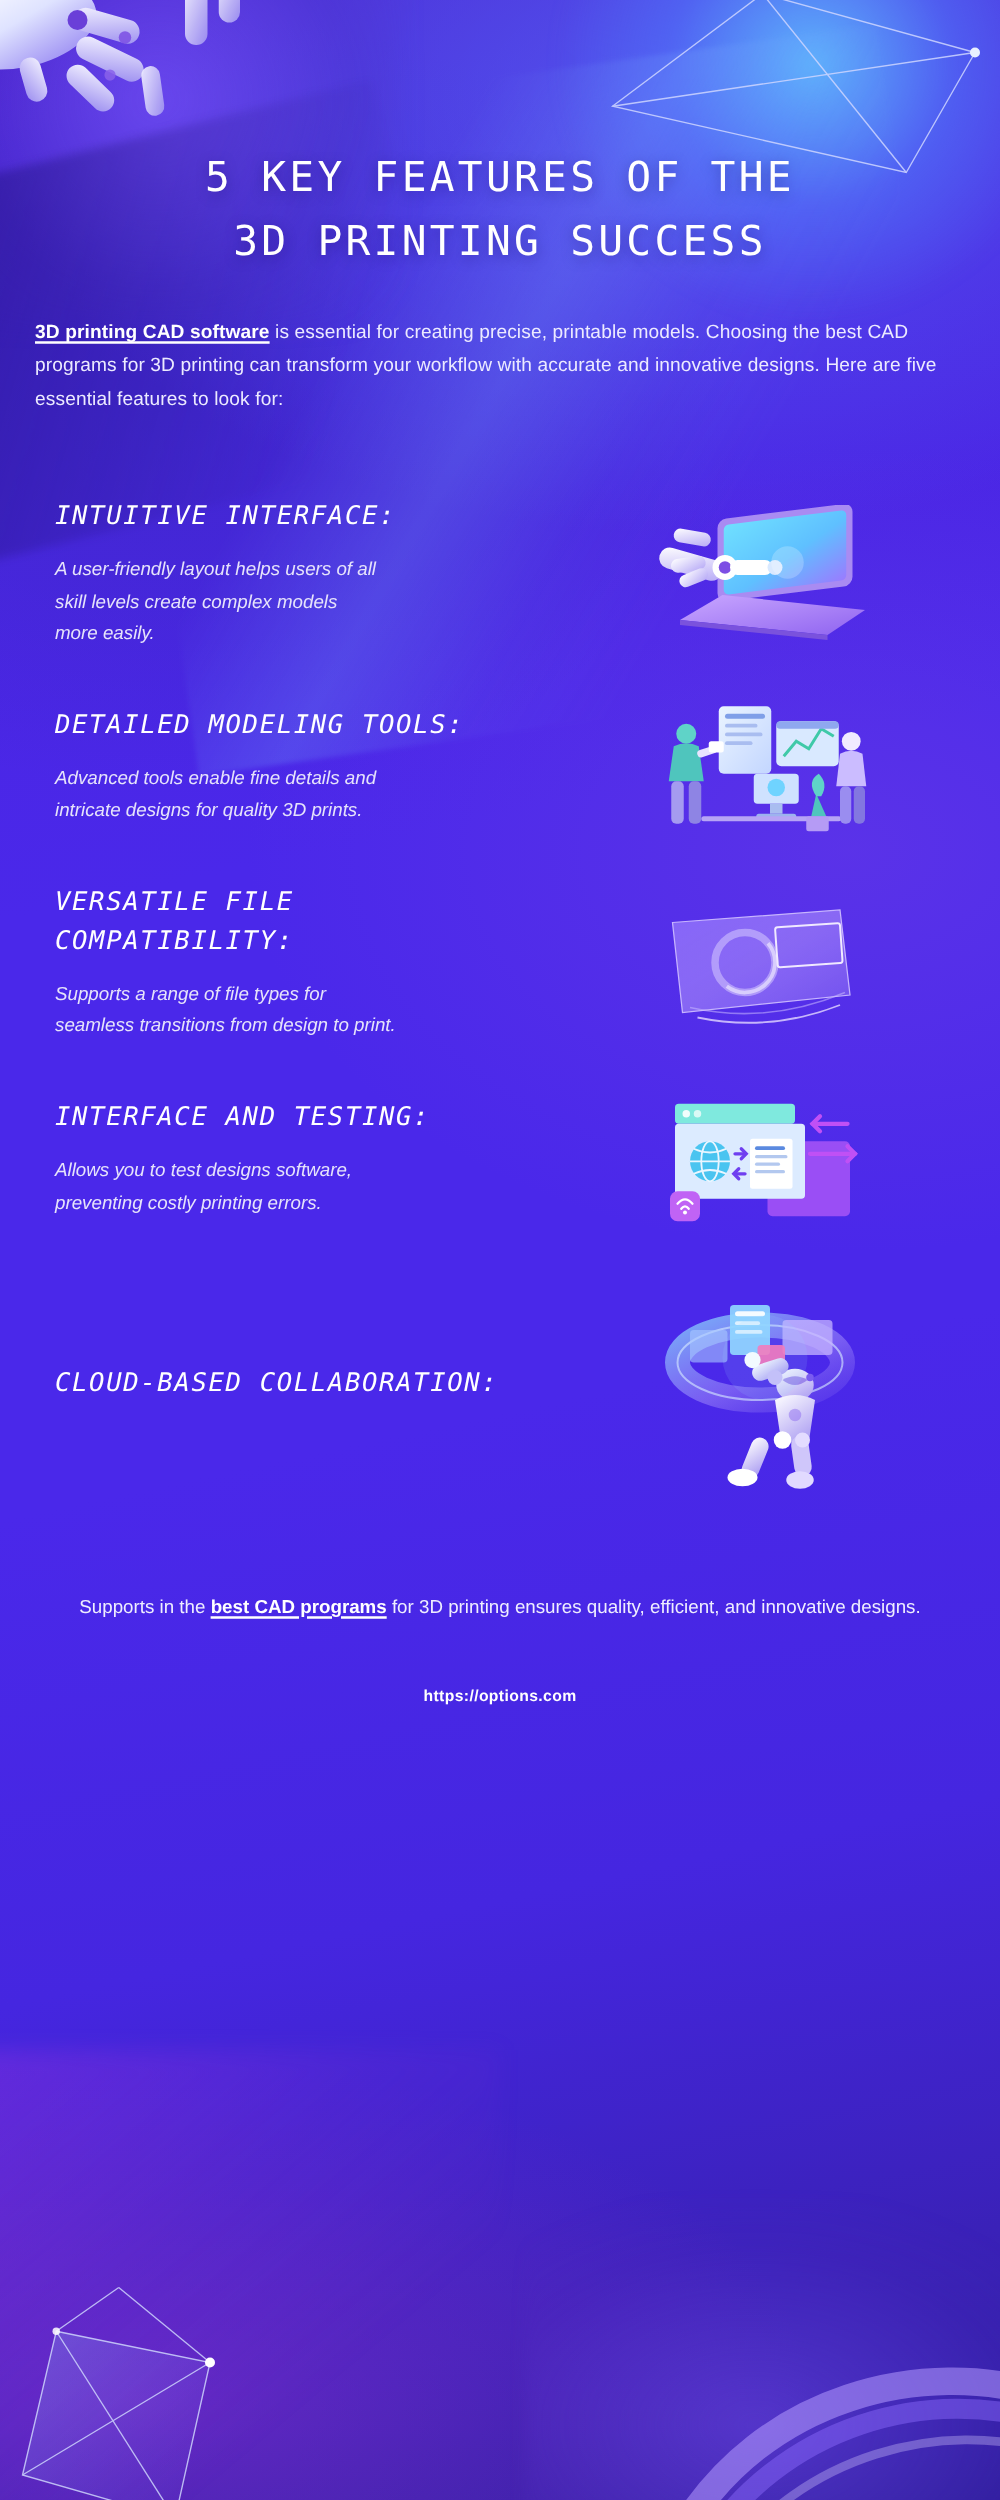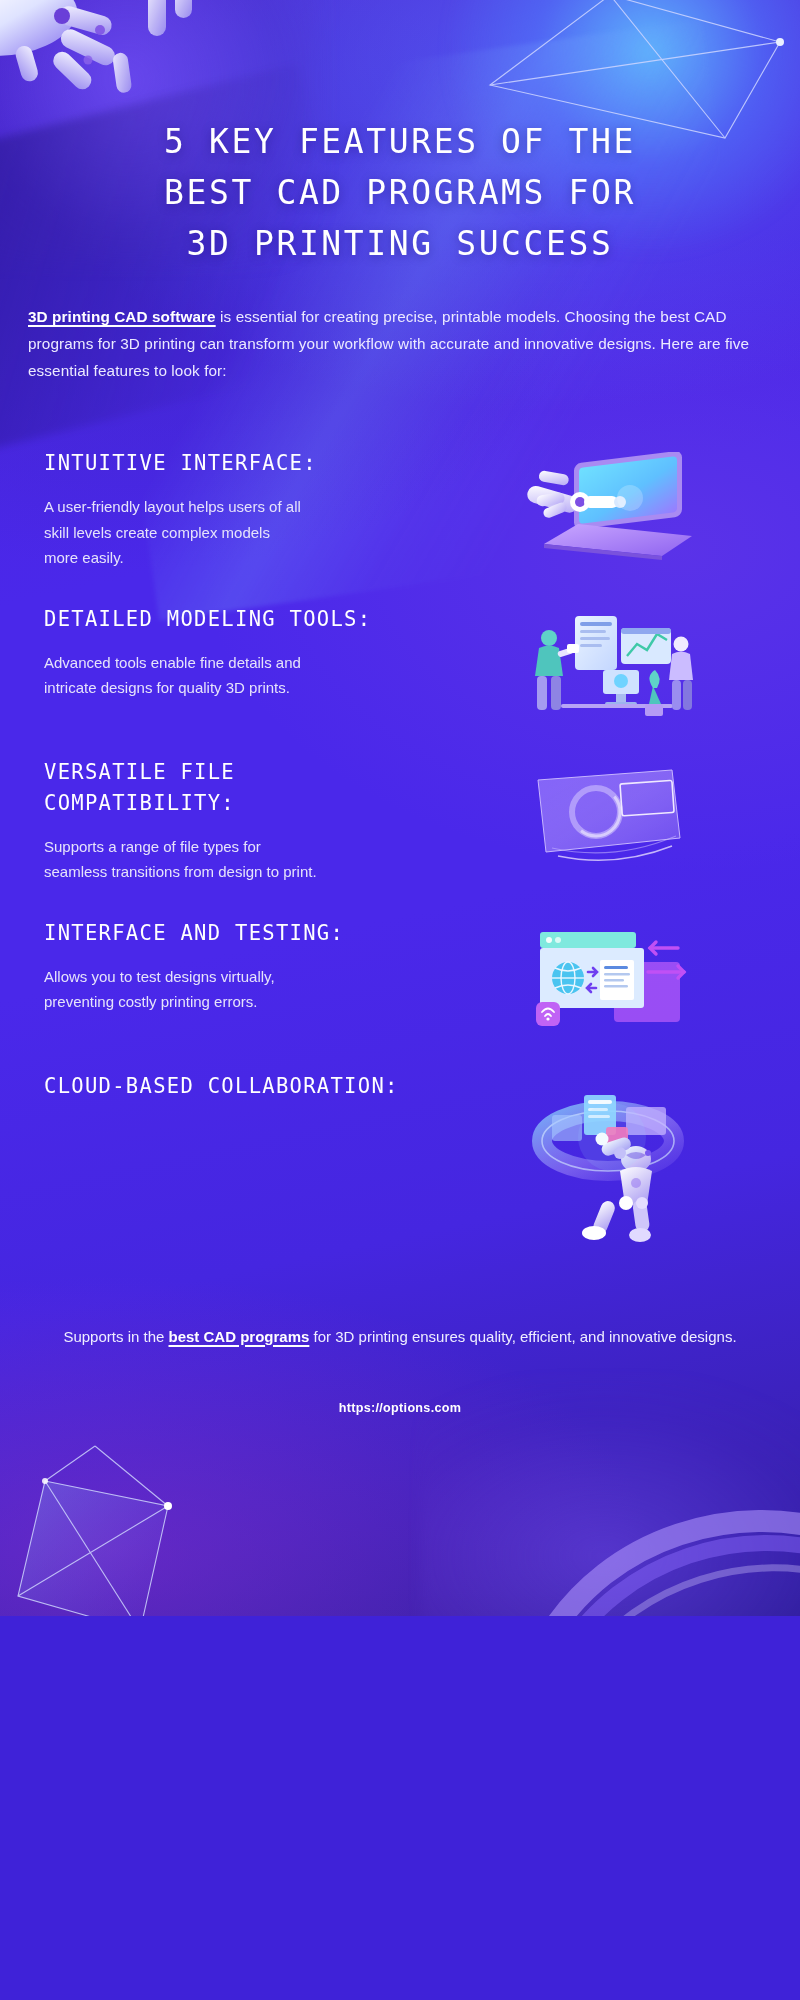--- a/index.html
+++ b/index.html
@@ -11,21 +11,21 @@
   }
 
   body {
     font-family: "Liberation Sans", sans-serif;
     background: #3f22d8;
   }
 
   .page {
     position: relative;
     width: 800px;
-    height: 1616px;
+    height: 2000px;
     overflow: hidden;
     background:
       radial-gradient(ellipse 900px 560px at 68% 4%, rgba(88,120,255,0.55) 0%, rgba(88,120,255,0.0) 62%),
       radial-gradient(ellipse 700px 480px at 18% 16%, rgba(60,40,200,0.70) 0%, rgba(60,40,200,0.0) 65%),
       radial-gradient(ellipse 780px 520px at 85% 34%, rgba(120,70,230,0.35) 0%, rgba(120,70,230,0) 62%),
       radial-gradient(ellipse 900px 460px at 14% 96%, rgba(150,50,210,0.45) 0%, rgba(150,50,210,0) 60%),
       linear-gradient(168deg, #4a22cf 0%, #4b25e0 16%, #4a28ea 34%, #4a28ea 56%, #4526e0 74%, #3a21b8 90%, #2f1e9e 100%);
   }
 
   
@@ -101,23 +101,24 @@
     text-decoration: underline;
     text-underline-offset: 3px;
     text-decoration-thickness: 2px;
   }
 
   .features { margin: 64px 0 0; }
 
   .feature {
     position: relative;
     display: flex;
-    align-items: flex-start;
+    align-items: center;
     padding: 0 26px 0 44px;
     min-height: 120px;
+    font-style: italic;
   }
   .feature + .feature { margin-top: 33px; }
 
   .feature-text { width: 400px; flex: 0 0 400px; }
 
   .feature-title {
     font-family: "DejaVu Sans Mono", "Liberation Mono", monospace;
     font-size: 20.5px;
     line-height: 31px;
     letter-spacing: 1.3px;
@@ -255,21 +256,20 @@
         <rect x="205" y="0" width="17" height="36" rx="8.5"></rect>
         <rect x="142" y="72" width="15" height="40" rx="7.5" transform="rotate(-8 142 72)"></rect>
       </g>
     </svg>
   </div>
 
   <div class="content">
 
     <h1 class="title">
       <span class="tline">5 KEY FEATURES OF THE</span>
-      <span class="tline">BEST CAD PROGRAMS FOR</span>
       <span class="tline">3D PRINTING SUCCESS</span>
     </h1>
 
     <p class="intro"><b>3D printing CAD software</b><span> is essential for creating precise, printable models. Choosing the best CAD programs for 3D printing can transform your workflow with accurate and innovative designs. Here are five essential features to look for:</span></p>
 
     <div class="features">
 
       <div class="feature">
         <div class="feature-text">
           <div class="feature-title">INTUITIVE INTERFACE:</div>
@@ -405,21 +405,21 @@
 
             <path d="M36 94 q58 12 114 -10" fill="none" stroke="#e3d8ff" stroke-width="1.5" opacity="0.8"></path>
             <path d="M30 86 q62 14 124 -12" fill="none" stroke="#c9b8ff" stroke-width="1.2" opacity="0.55"></path>
           </svg>
         </div>
       </div>
 
       <div class="feature">
         <div class="feature-text">
           <div class="feature-title">INTERFACE AND TESTING:</div>
-          <div class="feature-desc">Allows you to test designs virtually,
+          <div class="feature-desc">Allows you to test designs software,
 preventing costly printing errors.</div>
         </div>
         <div class="feature-art">
           <svg width="175" height="112" viewBox="0 0 175 112">
 
             <rect x="92" y="40" width="66" height="60" rx="4" fill="#a855f7" opacity="0.85"></rect>
 
             <rect x="18" y="10" width="96" height="16" rx="3" fill="#7fe9de"></rect>
             <circle cx="27" cy="18" r="3" fill="#ffffff" opacity="0.9"></circle>
             <circle cx="36" cy="18" r="3" fill="#ffffff" opacity="0.7"></circle>

